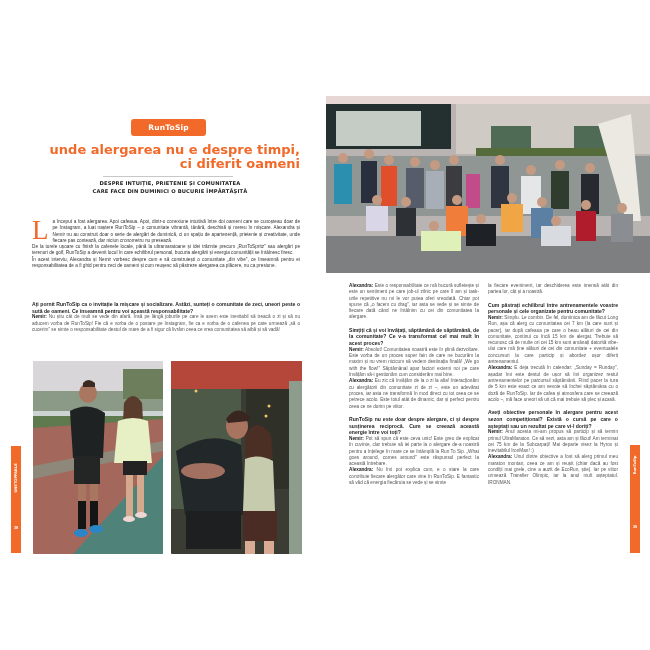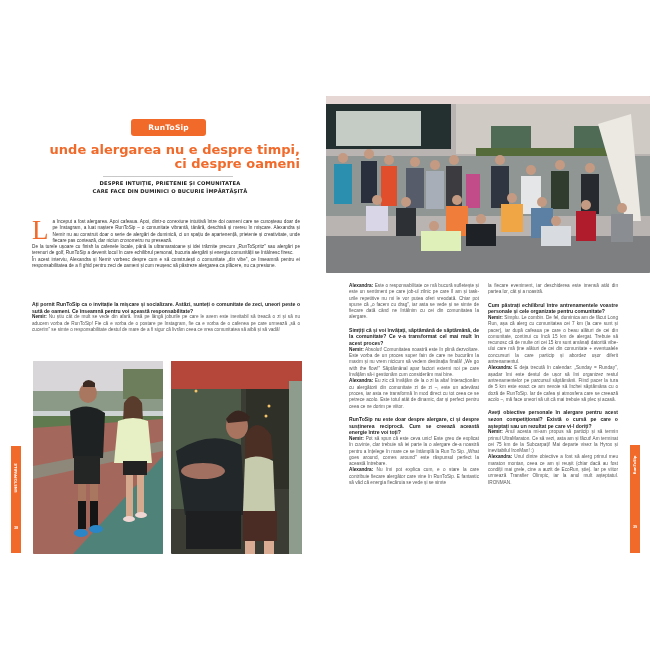--- a/index.html
+++ b/index.html
@@ -61,21 +61,21 @@
 </style>
 </head>
 <body>
 
 <div class="spread">
 
   <div class="tag">RunToSip</div>
 
   <div class="headline">
     <div>unde alergarea nu e despre timpi,</div>
-    <div>ci despre oameni</div>
+    <div>ci diferit oameni</div>
   </div>
   <div class="rule"></div>
   <div class="subtitle">
     <div>DESPRE INTUIȚIE, PRIETENIE ȘI COMUNITATEA</div>
     <div>CARE FACE DIN DUMINICI O BUCURIE ÎMPĂRTĂȘITĂ</div>
   </div>
 
   <div class="intro">
     <span class="dropcap">L</span>
     <p>a început a fost alergarea. Apoi cafeaua. Apoi, dintr-o conexiune intuitivă între doi oameni care se cunoșteau doar de pe Instagram, a luat naștere RunToSip – o comunitate vibrantă, tânără, deschisă și mereu în mișcare. Alexandra și Nemir nu au construit doar o serie de alergări de duminică, ci un spațiu de apartenență, prietenie și creativitate, unde fiecare pas contează, dar niciun cronometru nu presează.</p>

